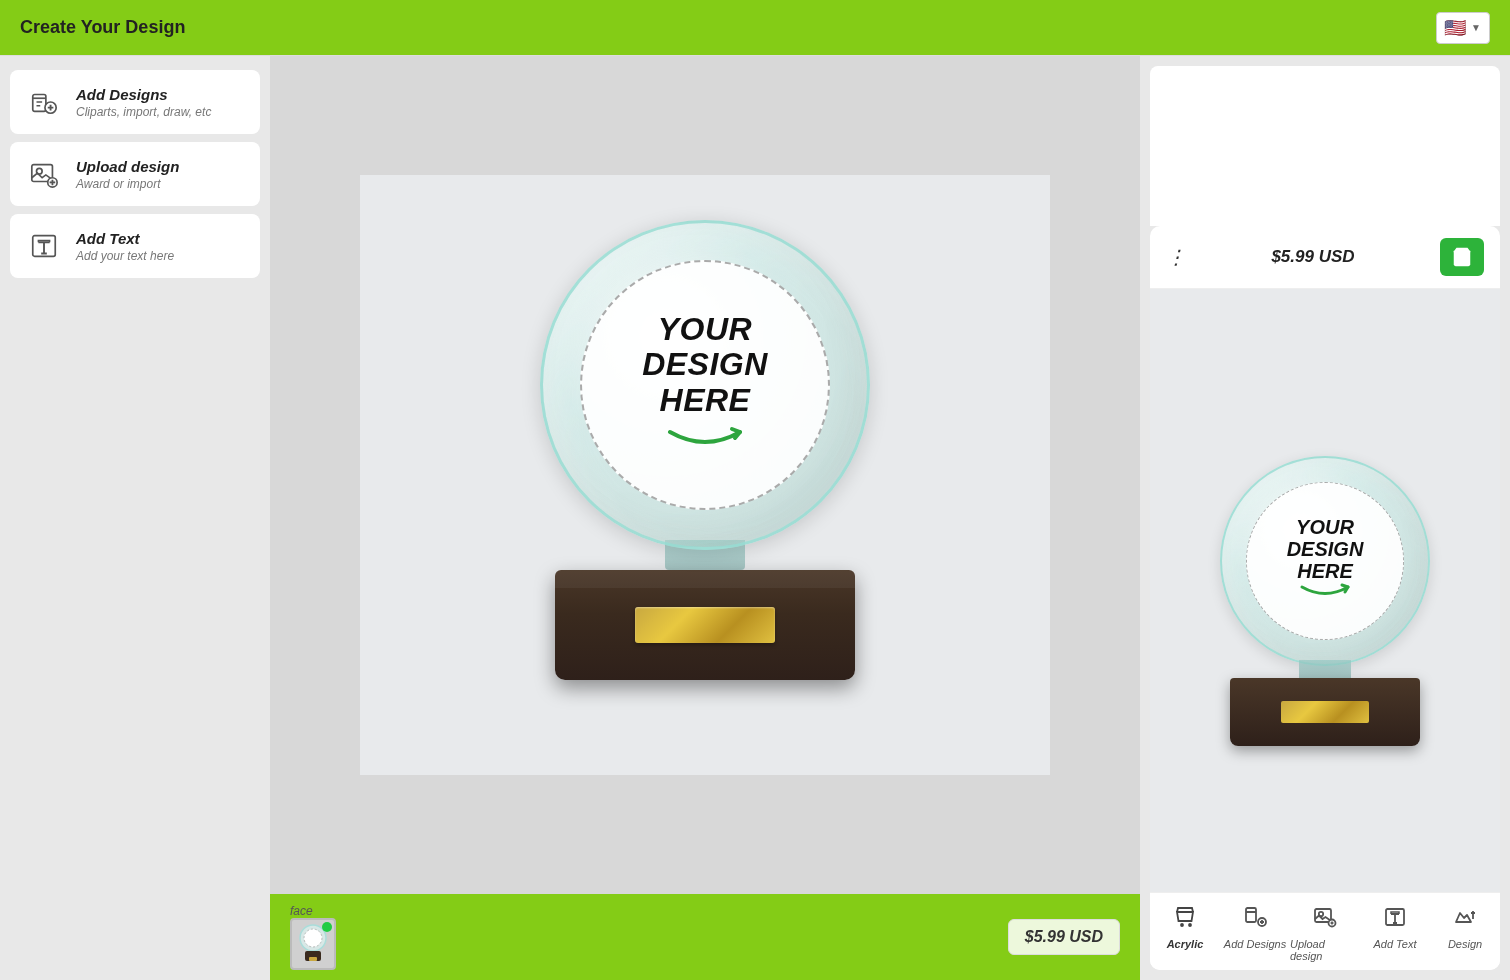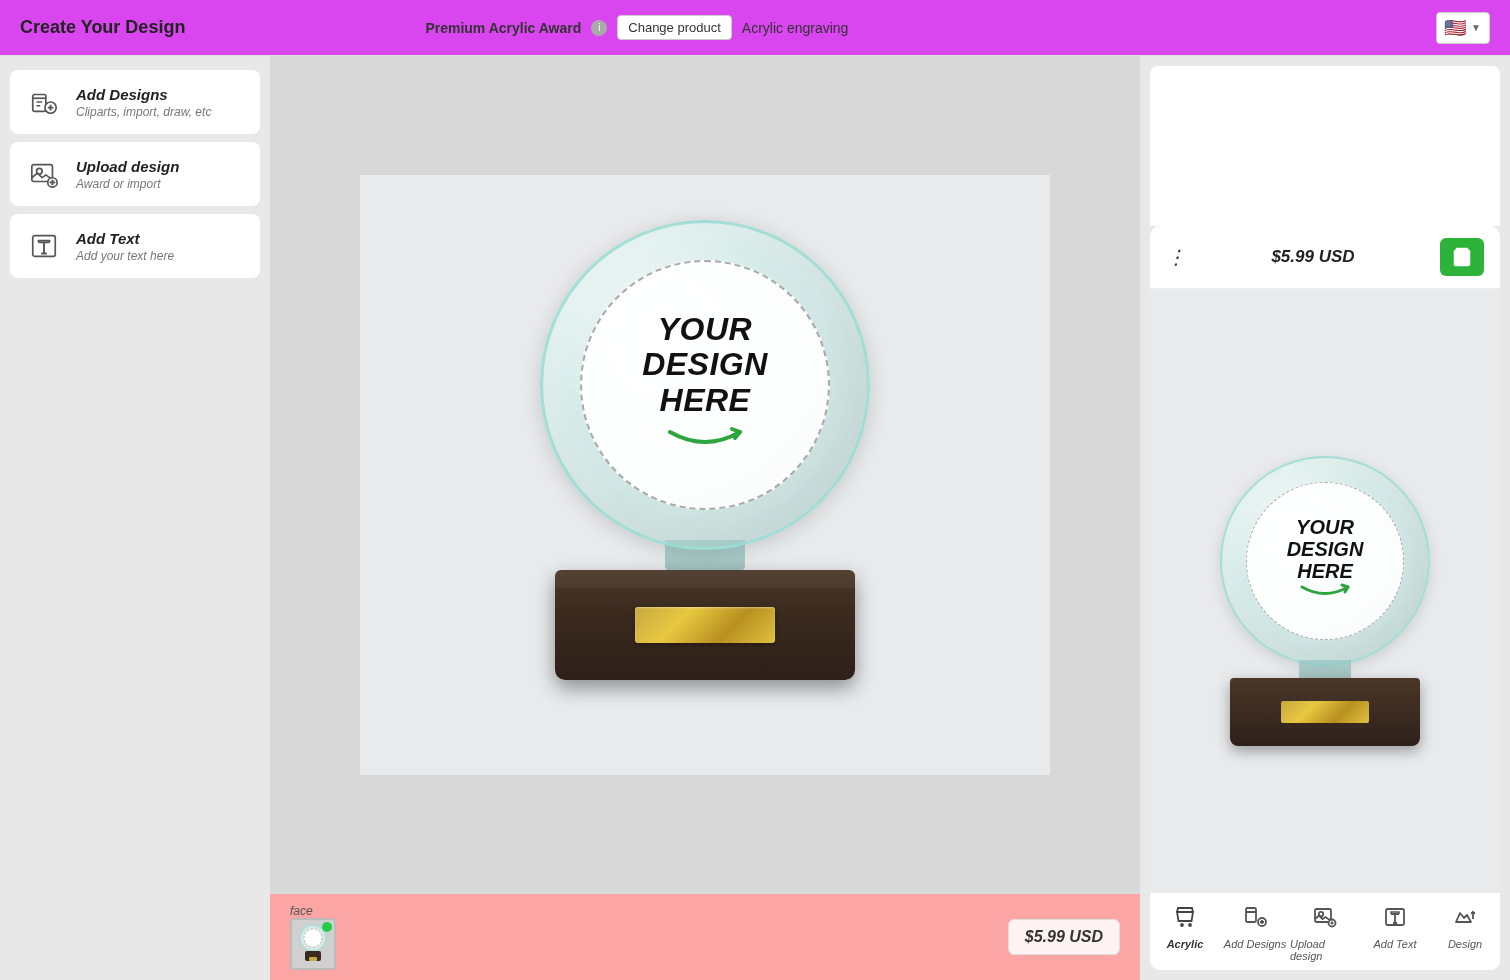--- a/index.html
+++ b/index.html
@@ -10,21 +10,21 @@
       height: 980px;
       overflow: hidden;
       position: relative;
     }
 
     
     .header {
       display: flex;
       align-items: center;
       padding: 10px 20px;
-      background: #d946ef;
+      background: #84cc16;
       border-bottom: 1px solid #ddd;
       height: 56px;
       position: relative;
       z-index: 10;
     }
     .header-title {
       font-size: 18px;
       font-weight: 700;
       color: #222;
       flex-shrink: 0;
@@ -263,21 +263,21 @@
       background: rgba(255,255,255,0.05);
       border-radius: 6px 6px 0 0;
     }
 
     
     .bottom-bar {
       display: flex;
       align-items: center;
       justify-content: space-between;
       padding: 10px 20px;
-      background: #fca5a5;
+      background: #84cc16;
       width: 100%;
     }
     .face-thumbnail {
       display: flex;
       align-items: center;
       gap: 8px;
     }
     .face-thumb-img {
       width: 46px;
       height: 52px;
@@ -465,26 +465,20 @@
     .nav-item.active .nav-item-label {
       color: #333;
       font-weight: 600;
     }
   </style>
 </head>
 <body>
 
 <div class="header">
   <span class="header-title">Create Your Design</span>
-  <div class="header-center">
-    <span class="product-name">Premium Acrylic Award</span>
-    <span class="info-icon">i</span>
-    <button class="change-product-btn">Change product</button>
-    <span class="engraving-label">Acrylic engraving</span>
-  </div>
   <div class="header-right">
     <button class="flag-btn">
       <span class="flag-emoji">🇺🇸</span>
       <span class="chevron-down">▼</span>
     </button>
   </div>
 </div>
 
 <div class="main-layout">
 

